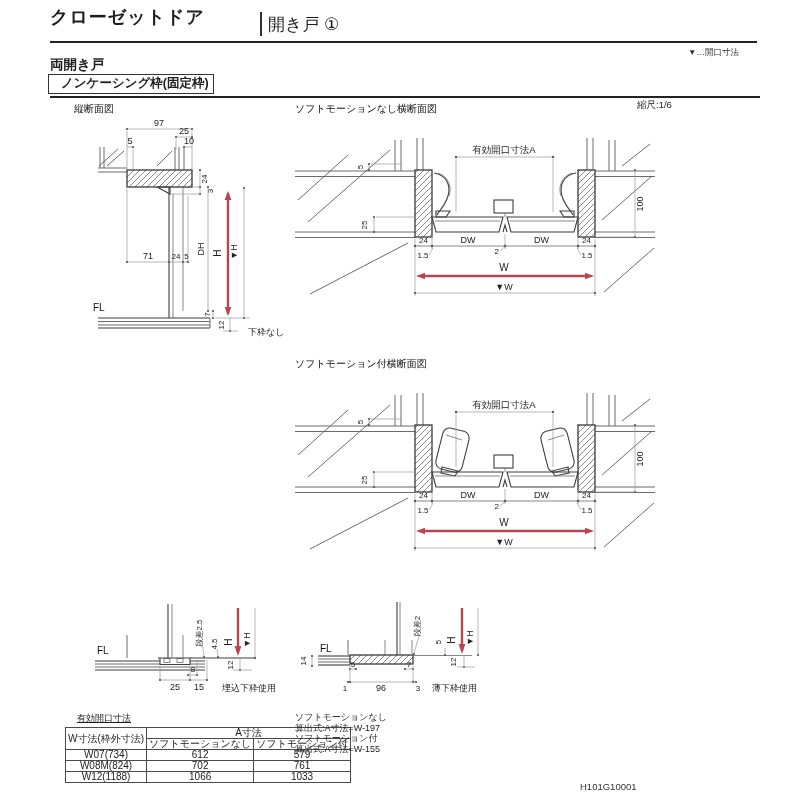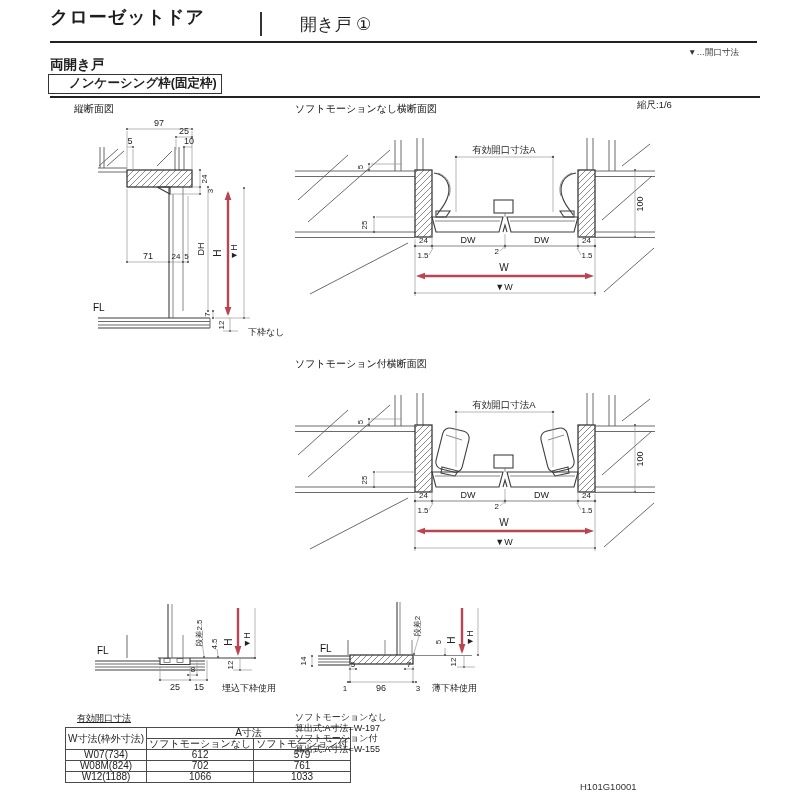--- a/index.html
+++ b/index.html
@@ -1,26 +1,26 @@
 <!DOCTYPE html>
 <html><head>
 <meta charset="utf-8">
 <style>
   html,body{margin:0;padding:0;background:#fff;}
   #page{position:relative;width:800px;height:800px;background:#ffffff;overflow:hidden;
         font-family:"Liberation Sans","DejaVu Sans",sans-serif;color:#1d1d1d;}
   .abs{position:absolute;}
   #title{left:50px;top:5px;font-size:18px;font-weight:bold;letter-spacing:1px;}
   #title-divider{left:260px;top:12px;width:2px;height:24px;background:#333;}
-  #category{left:300px;top:13px;font-size:17px;font-weight:500;}
+  #category{left:268px;top:13px;font-size:17px;font-weight:500;}
   .rule{height:2px;background:#222;}
   #rule1{left:50px;top:41px;width:707px;}
   #legend{left:688px;top:47px;font-size:8.5px;color:#333;}
   #door-type{left:50px;top:56px;font-size:13.5px;font-weight:bold;}
-  #frame-type{left:48px;top:74px;font-size:12.5px;font-weight:bold;border:1.2px solid #333;padding:0 4px 1px 20px;}
+  #frame-type{left:48px;top:74px;font-size:12.5px;font-weight:bold;border:1.2px solid #333;padding:0 4px 1px 12px;}
   #rule2{left:50px;top:96px;width:710px;}
   #scale{left:637px;top:99px;font-size:9.5px;color:#222;}
   svg text{font-family:"Liberation Sans","DejaVu Sans",sans-serif;}
   .ln{stroke:#3f3f3f;stroke-width:1.1;fill:none;}
   .lm{stroke:#6a6a6a;stroke-width:.8;fill:none;}
   .lt{stroke:#9a9a9a;stroke-width:.7;fill:none;}
   .wall{stroke:#5a5a5a;stroke-width:.9;fill:none;}
   .frame{stroke:#3a3a3a;stroke-width:1.3;}
   .dot{fill:#555;}
   .dt{font-size:9px;fill:#222;}

